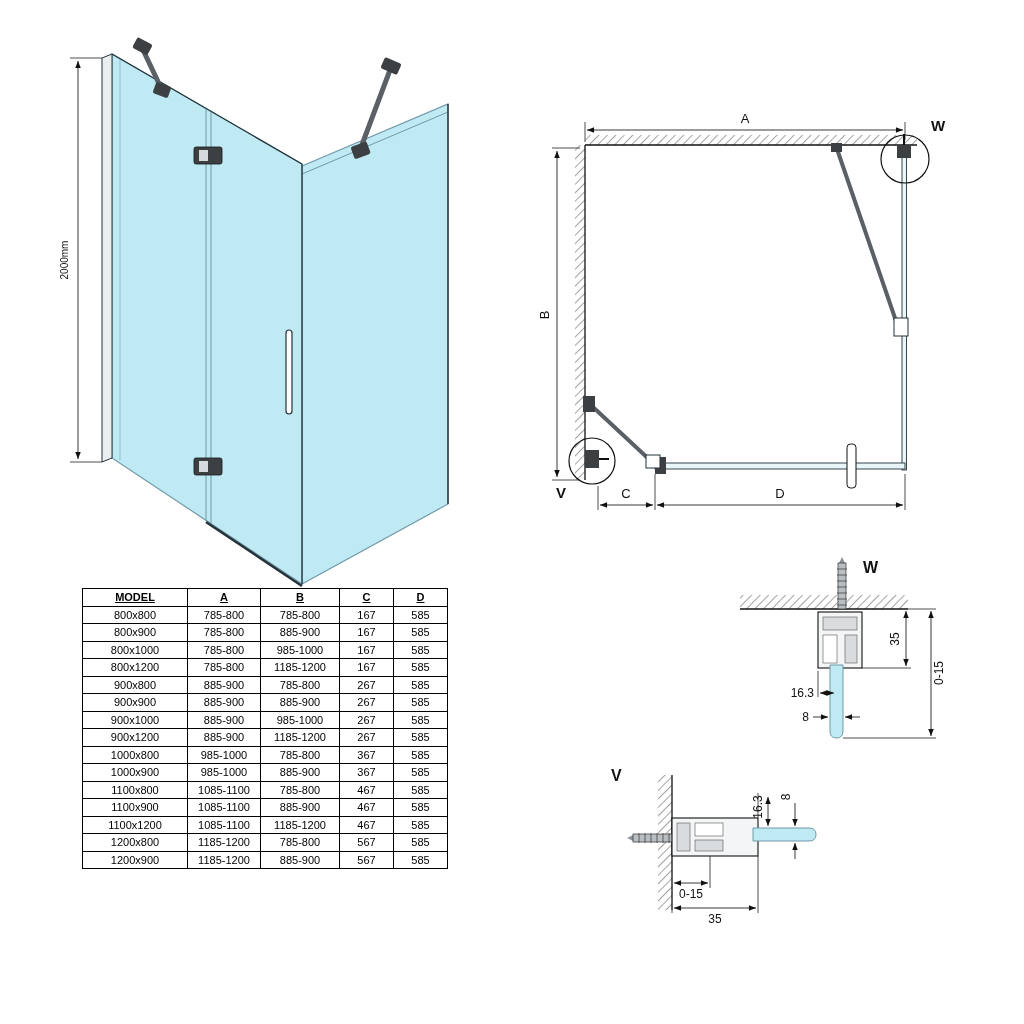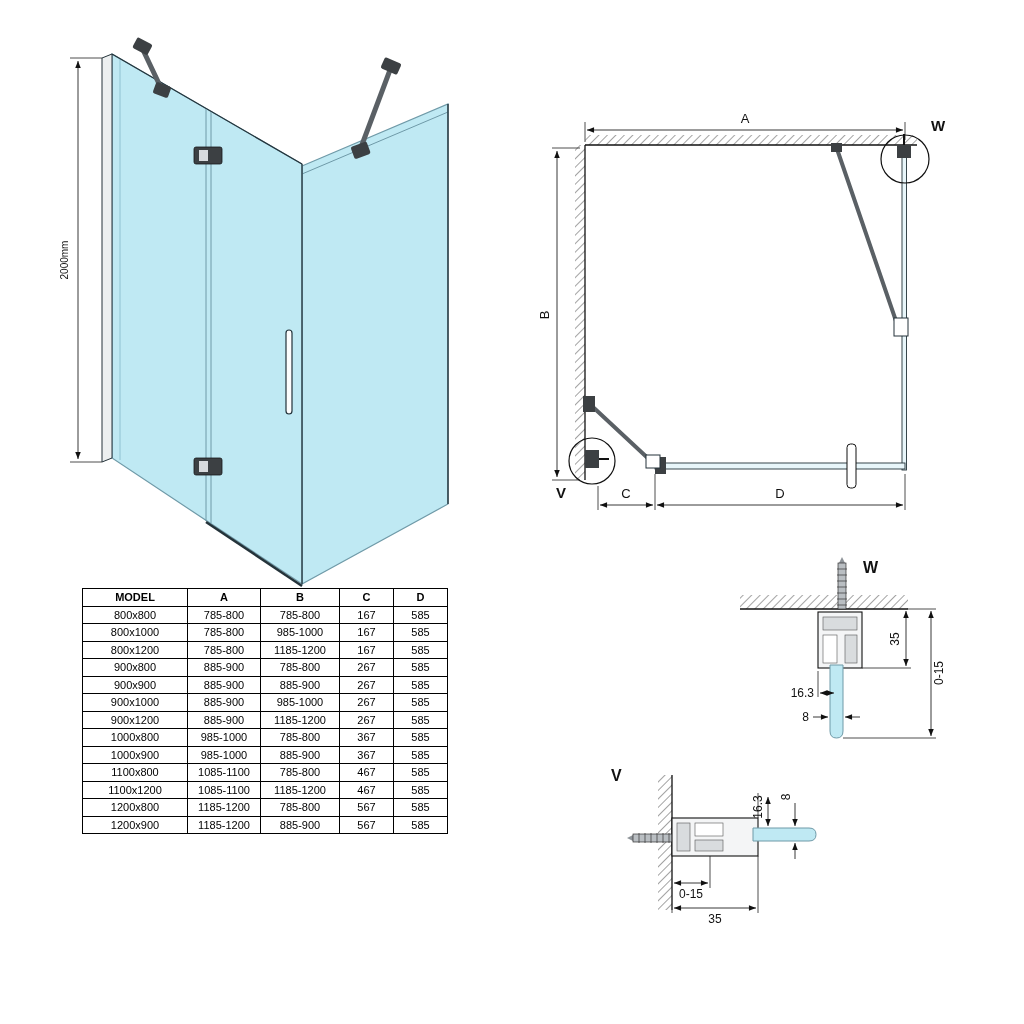--- a/index.html
+++ b/index.html
@@ -6,21 +6,21 @@
   html,body { width:1024px; height:1024px; background:#ffffff;
               font-family:"Liberation Sans", sans-serif; }
   .canvas { position:relative; width:1024px; height:1024px; background:#fff; overflow:hidden; }
   svg { position:absolute; overflow:visible; }
   #iso-svg    { left:40px;  top:8px;   }
   #top-svg    { left:528px; top:78px;  }
   #detail-svg { left:555px; top:545px; }
   .table-wrap { position:absolute; left:82px; top:588px; }
   table { border-collapse:collapse; font-size:11px; color:#000; }
   th,td { border:1px solid #000; text-align:center; padding:1px 3px; height:17.5px; white-space:nowrap; }
-  th { font-weight:bold; }
+  th { font-weight:bold;text-decoration:underline; }
   svg text { font-family:"Liberation Sans", sans-serif; fill:#111; }
   .thin    { stroke:#222; stroke-width:0.8; fill:none; }
   .dimline { stroke:#222; stroke-width:0.9; fill:none; }
   .wallline{ stroke:#111; stroke-width:1.3; fill:none; }
   .dim-sm  { font-size:10px; }
   .dim-md  { font-size:12px; }
   .dim-lg  { font-size:13px; }
   .callout { font-size:15px; font-weight:bold; }
   .dettitle{ font-size:16px; font-weight:bold; }
 </style>
@@ -197,20 +197,27 @@
       </thead>
       <tbody>
           <tr>
             <td>800x800</td>
             <td>785-800</td>
             <td>785-800</td>
             <td>167</td>
             <td>585</td>
           </tr>
           <tr>
+            <td>800x900</td>
+            <td>785-800</td>
+            <td>885-900</td>
+            <td>167</td>
+            <td>585</td>
+          </tr>
+          <tr>
             <td>800x1000</td>
             <td>785-800</td>
             <td>985-1000</td>
             <td>167</td>
             <td>585</td>
           </tr>
           <tr>
             <td>800x1200</td>
             <td>785-800</td>
             <td>1185-1200</td>
@@ -256,20 +263,27 @@
             <td>1000x900</td>
             <td>985-1000</td>
             <td>885-900</td>
             <td>367</td>
             <td>585</td>
           </tr>
           <tr>
             <td>1100x800</td>
             <td>1085-1100</td>
             <td>785-800</td>
+            <td>467</td>
+            <td>585</td>
+          </tr>
+          <tr>
+            <td>1100x900</td>
+            <td>1085-1100</td>
+            <td>885-900</td>
             <td>467</td>
             <td>585</td>
           </tr>
           <tr>
             <td>1100x1200</td>
             <td>1085-1100</td>
             <td>1185-1200</td>
             <td>467</td>
             <td>585</td>
           </tr>

